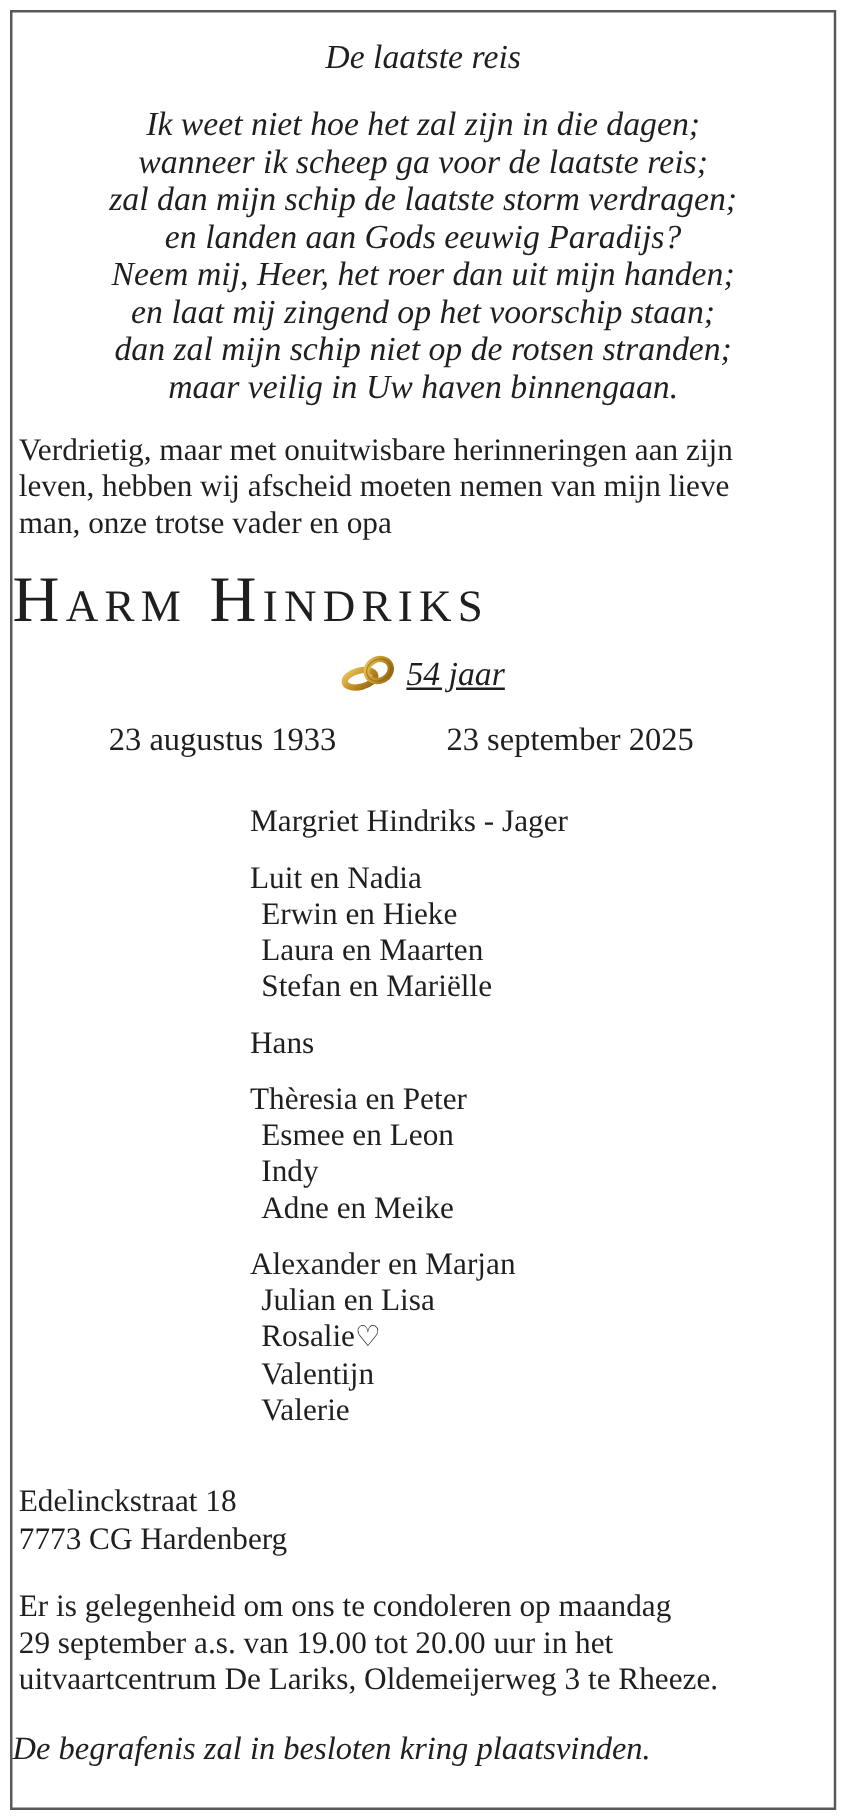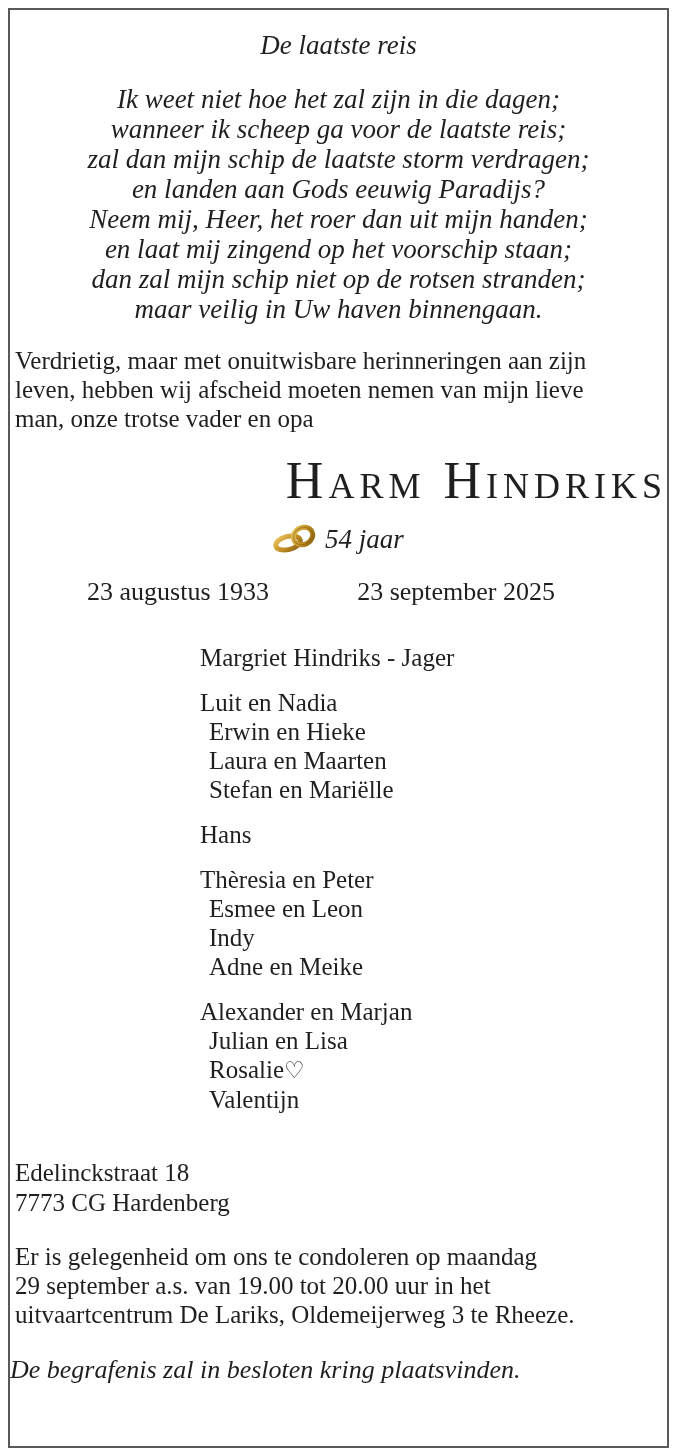--- a/index.html
+++ b/index.html
@@ -25,29 +25,30 @@
   .stanza { text-align:center; font-style:italic; font-size:27px; line-height:30px; }
   .stanza-1 { margin-top:24px; }
   .stanza-2 { }
   .announcement {
     margin:22px 6px 0 5px;
     font-size:25px; line-height:29px;
     text-align:left;
   }
   .deceased-name {
     margin-top:18px;
-    text-align:right;
+    text-align:left;
     font-variant:small-caps;
     font-size:52px; line-height:60px;
     letter-spacing:5px;
   }
   .rings-row {
     margin-top:12px;
     display:flex; justify-content:center; align-items:center;
     gap:4px;
+    text-decoration:underline;
   }
   .age { font-style:italic; font-size:27px; }
   .dates {
     margin-top:22px;
     display:flex; justify-content:space-between;
     padding:0 112px 0 77px;
     font-size:26px; line-height:30px;
   }
   .family {
     margin-top:36px; margin-left:190px;
@@ -144,20 +145,21 @@
         <div>Adne en Meike</div>
       </div>
     </div>
 
     <div class="family-group">
       <div>Alexander en Marjan</div>
       <div class="family-children">
         <div>Julian en Lisa</div>
         <div><span>Rosalie</span><span class="heart">♡</span></div>
         <div>Valentijn</div>
+        <div>Valerie</div>
       </div>
     </div>
 
   </div>
 
   <div class="address">
     <div>Edelinckstraat 18</div>
     <div>7773 CG Hardenberg</div>
   </div>
 

